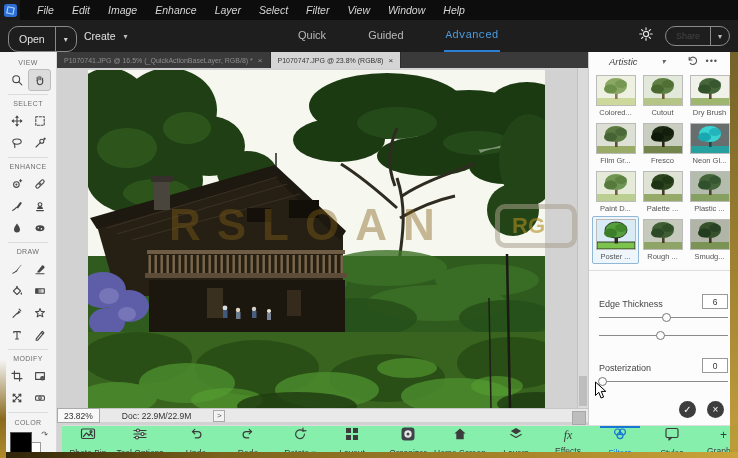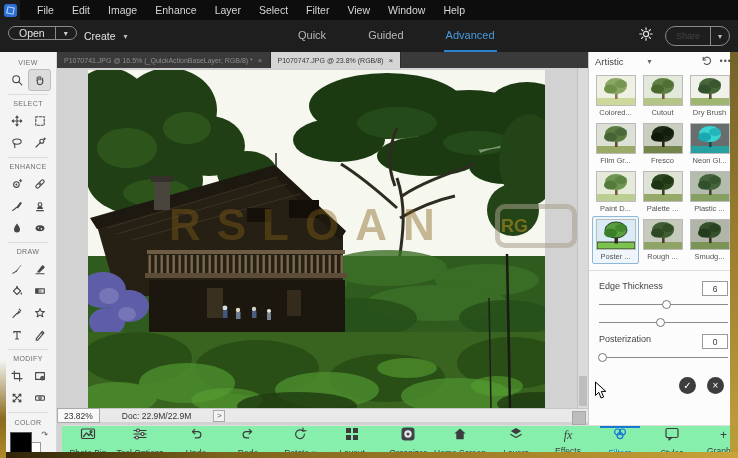--- a/index.html
+++ b/index.html
@@ -4,32 +4,32 @@
 <style>
   * { margin:0; padding:0; box-sizing:border-box; }
   html,body { background:#222; }
   body { font-family:"Liberation Sans", sans-serif; }
   .app { position:relative; width:738px; height:458px; background:#d2d2d2; overflow:hidden; }
 
   
   .menubar { position:absolute; left:0; top:0; width:738px; height:20px; background:#0d0d0d;
              display:flex; align-items:center; gap:0; color:#d6d6d6; font-size:10.5px; }
   .applogo { width:20px; height:20px; display:flex; align-items:center; justify-content:center; background:#1b1b1b; margin-right:8px;}
-  .menu-item { padding:0 9px; height:20px; line-height:20px; cursor:default; }
+  .menu-item { padding:0 9px; height:20px; line-height:20px; cursor:default;font-style:italic; }
   .actionbar { position:absolute; left:0; top:20px; width:738px; height:32px; background:#1e1e1e; }
-  .open-btn { position:absolute; left:8px; top:6px; height:14px; border:1px solid #8a8a8a; border-radius:10px;
+  .open-btn { position:absolute; left:8px; top:6px; height:26px; border:1px solid #8a8a8a; border-radius:10px;
               color:#e2e2e2; font-size:10.5px; display:flex; align-items:center; }
   .open-btn .olabel { padding:0 10px; }
   .open-btn .odrop { border-left:1px solid #8a8a8a; padding:0 8px; font-size:8px; color:#cfcfcf; height:100%; display:flex; align-items:center;}
   .create-btn { position:absolute; left:84px; top:6px; height:20px; display:flex; align-items:center; gap:8px;
                 color:#e2e2e2; font-size:10.5px; }
   .caret { font-size:8px; color:#bdbdbd; }
   .mode-tabs { position:absolute; left:296px; top:0; height:32px; display:flex; gap:38px; }
   .mode-tab { color:#b8b8b8; font-size:11px; height:32px; display:flex; align-items:center; border-bottom:2px solid transparent; padding:0 2px;}
-  .mode-tab.active { color:#4a9be0; border-bottom-color:#2d7fd3; }
+  .mode-tab.active { color:#4a9be0; border-bottom-color:#2d7fd3;font-family:Liberation Mono, monospace; }
   .ab-right { position:absolute; right:8px; top:0; height:32px; display:flex; align-items:center; gap:12px; }
   .share-btn { height:20px; border:1px solid #8a8a8a; border-radius:10px; color:#e9e9e9; font-size:10.5px;
                display:flex; align-items:center; }
   .share-btn .slabel { padding:0 10px; }
   .share-btn .sdrop { border-left:1px solid #8a8a8a; padding:0 7px; font-size:8px; height:100%; display:flex; align-items:center;}
 
   
   .tabstrip { position:absolute; left:57px; top:52px; width:531px; height:16px; background:#3a3a3a; display:flex; }
   .dtab { display:flex; align-items:center; gap:5px; padding:0 7px; font-size:7px; color:#8f8f8f;
           border-right:1px solid #2c2c2c; white-space:nowrap; overflow:hidden; }
@@ -51,22 +51,22 @@
   .sw-fg { position:absolute; left:2px; top:0; width:22px; height:22px; background:#000; border:1px solid #555; }
   .sw-swap { position:absolute; right:0; top:-2px; font-size:8px; color:#555; }
 
   
   .canvas { position:absolute; left:57px; top:68px; width:531px; height:340px; background:#d2d2d2; overflow:hidden; }
   .vscroll { position:absolute; right:0; top:0; width:11px; height:340px; background:#dadada; border-left:1px solid #c2c2c2; }
   .vthumb { position:absolute; left:1px; right:1px; bottom:2px; height:30px; background:#bdbdbd; }
   .wm-text { position:absolute; left:112px; top:132px; font-size:44px; font-weight:bold; letter-spacing:16px;
              color:rgba(128,96,22,.42); }
   .wm-badge { position:absolute; left:438px; top:136px; width:82px; height:44px; border:5px solid rgba(165,158,140,.55);
-              border-radius:10px; display:flex; align-items:center; justify-content:flex-start; padding-left:1px;
-              font-size:18px; font-weight:bold; color:rgba(178,140,34,.6); }
+              border-radius:10px; display:flex; align-items:center; justify-content:flex-start; padding-left:12px;
+              font-size:22px; font-weight:bold; color:rgba(178,140,34,.6); }
 
   
   .statusbar { position:absolute; left:57px; top:408px; width:531px; height:14px; background:#e9e9e9;
                border-top:1px solid #c6c6c6; display:flex; align-items:center; font-size:8.5px; color:#333; }
   .zoombox { border:1px solid #aaa; background:#f8f8f8; padding:1px 6px; margin-left:0; height:15px; display:flex; align-items:center; }
   .docsize { margin-left:22px; }
   .expander { margin-left:22px; border:1px solid #aaa; background:#f3f3f3; width:12px; height:12px;
               display:flex; align-items:center; justify-content:center; font-size:8px; color:#555; }
   .hthumb { position:absolute; right:2px; top:2px; width:14px; height:14px; background:#bdbdbd; border:1px solid #a8a8a8; }
 
@@ -80,34 +80,34 @@
   .tk-item.active { color:#1877d2; }
   .tk-item.active svg { stroke:#1877d2; }
   .tk-item.active:before { content:""; position:absolute; left:6px; right:6px; top:0; height:2px; background:#1877d2; }
   .tk-sep { width:1px; background:#ddd; margin:4px 2px; }
   .tk-fx { font-size:12px; font-style:italic; font-family:"Liberation Serif", serif; height:16px; line-height:15px;}
   .tk-txt { font-size:12px; height:16px; line-height:14px; letter-spacing:1px;}
 
   
   .panel { position:absolute; left:588px; top:52px; width:150px; height:373px; background:#fcfcfc;
            border-left:1px solid #c9c9c9; }
-  .p-head { height:18px; display:flex; align-items:center; padding:0 6px; gap:6px; }
+  .p-head { height:18px; display:flex; align-items:center; padding:0 20px; gap:6px;font-style:italic; }
   .p-title { font-size:9.5px; color:#444; }
   .p-caret { font-size:8px; color:#666; margin-left:18px; }
   .p-icons { margin-left:auto; display:flex; gap:8px; align-items:center; }
   .p-icons svg { stroke:#555; fill:none; stroke-width:1.2; stroke-linecap:round; }
   .p-dots { font-size:9px; color:#555; letter-spacing:1px; }
   .fgrid { display:flex; flex-wrap:wrap; padding:2px 3px;text-align:right; }
   .fthumb { width:47px; display:flex; flex-direction:column; align-items:center; padding:2px 1px; border:1px solid transparent; }
   .fthumb.selected { background:#eef5fb; border:1px solid #8fb8d8; border-radius:2px; }
   .fthumb .timg { width:40px; height:31px; border:1px solid #bbb; }
   .fthumb .flabel { font-size:7.5px; color:#555; margin-top:2px; white-space:nowrap; }
   .p-div { height:1px; background:#ddd; margin:4px 0 0 0; }
   .sliders { padding:8px 10px 0 10px; }
-  .srow { display:flex; align-items:flex-start; justify-content:space-between; margin-top:2px;gap:32px; }
+  .srow { display:flex; align-items:flex-end; justify-content:space-between; margin-top:15px;gap:32px; }
   .slabel { font-size:9px; color:#444; }
   .svalbox { width:26px; height:15px; border:1px solid #999; background:#fff; font-size:8.5px; color:#333;
              display:flex; align-items:center; justify-content:center; }
   .strack { position:relative; height:14px; margin:2px 0 4px 0; }
   .strack:before { content:""; position:absolute; left:0; right:0; top:6px; height:1px; background:#8a8a8a; }
   .sthumb { position:absolute; top:2px; width:9px; height:9px; border-radius:50%; background:#fdfdfd; border:1px solid #777; }
   .p-actions { display:flex; justify-content:flex-end; gap:11px; padding:8px 14px 0 0; }
   .pbtn { width:17px; height:17px; border-radius:50%; background:#3d3d3d; color:#fff; font-size:10px;
           display:flex; align-items:center; justify-content:center; }
 

